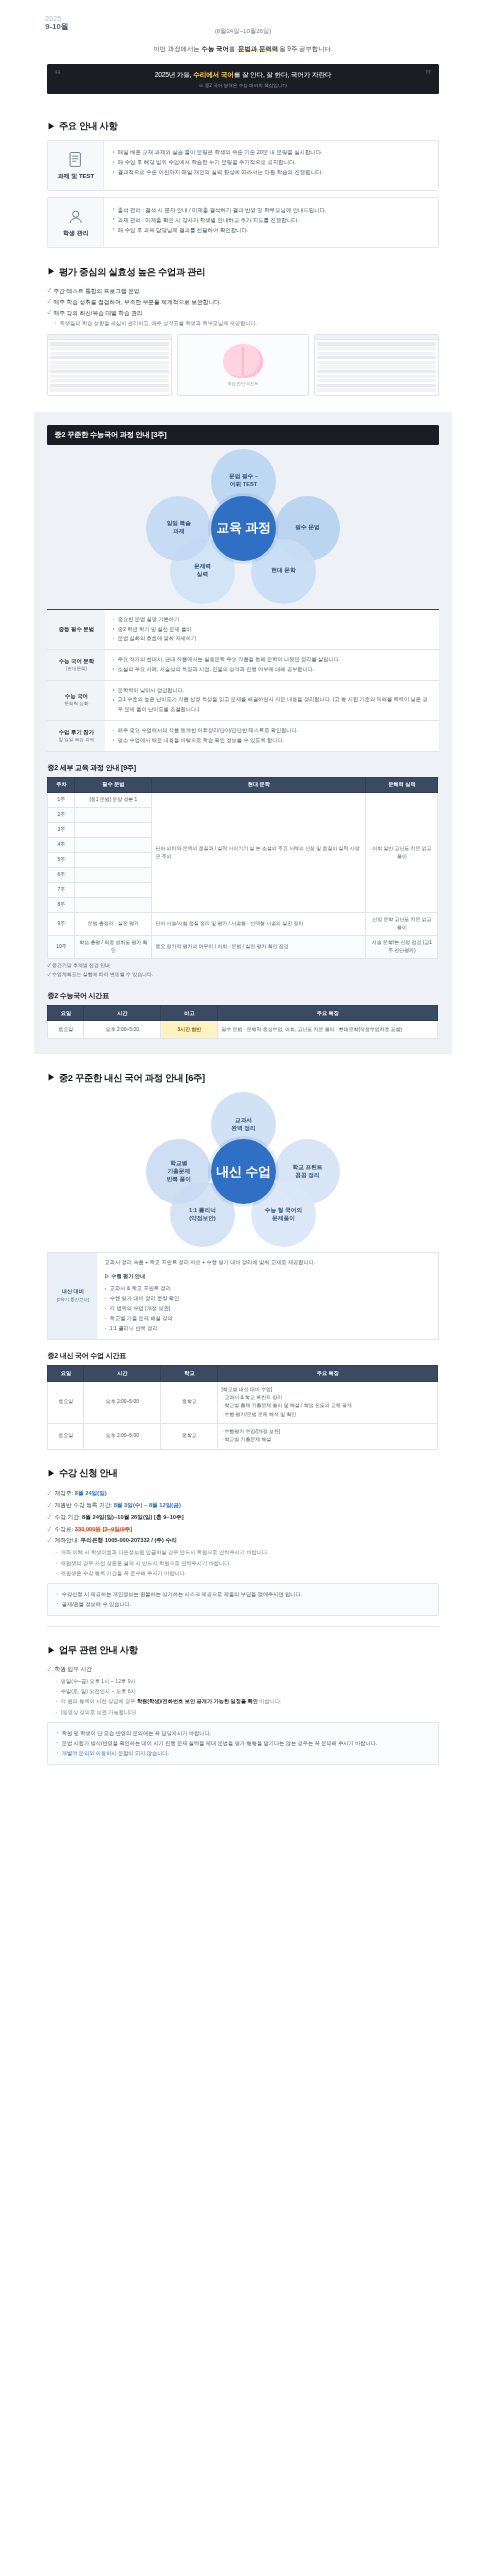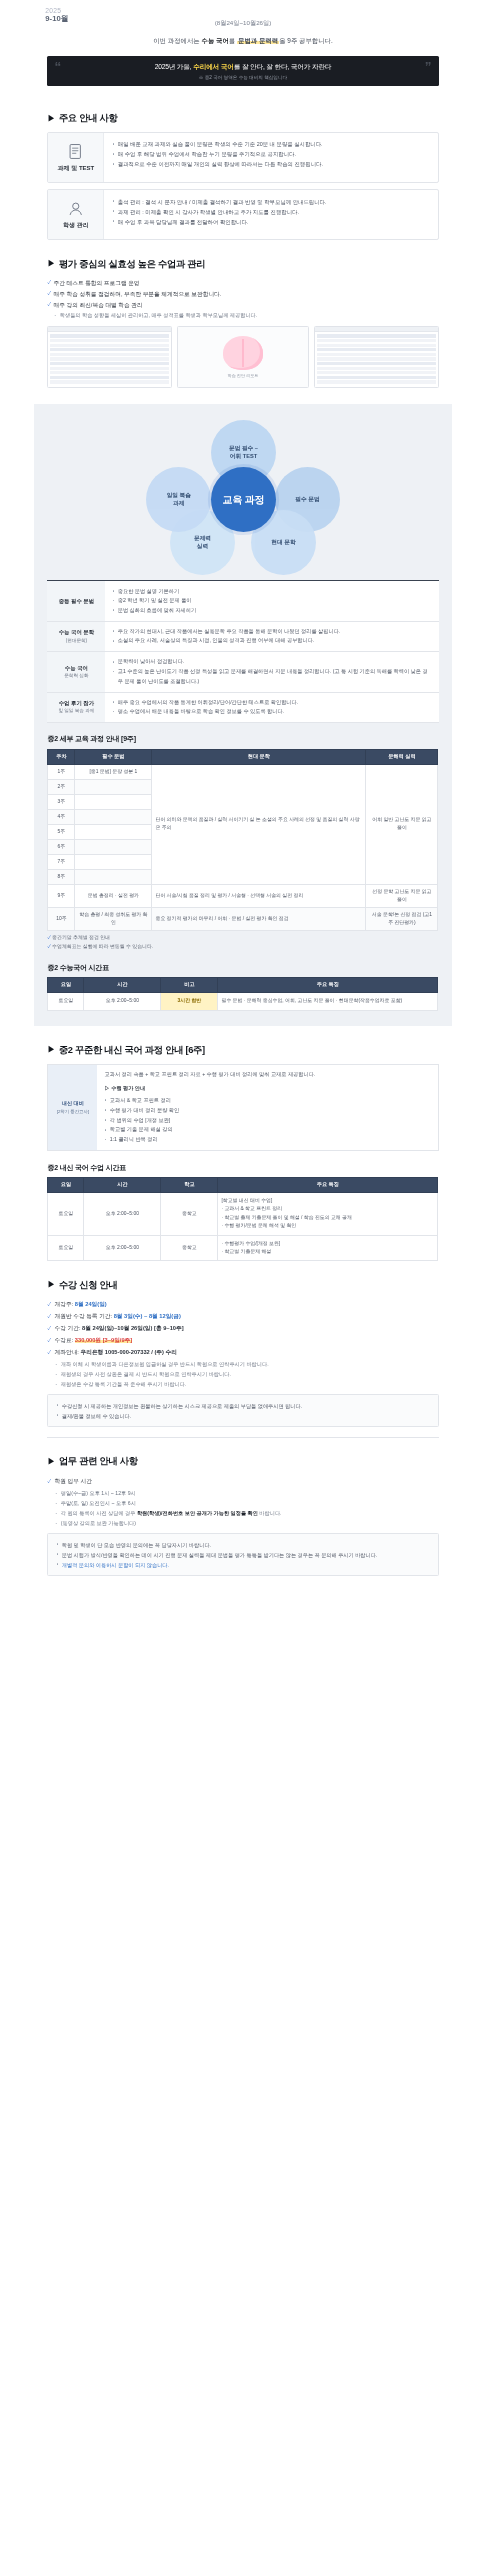--- a/index.html
+++ b/index.html
@@ -3,21 +3,21 @@
 <meta charset="utf-8">
 <style>
   * { box-sizing: border-box; margin:0; padding:0; }
   body {
     width: 486px;
     font-family: "Liberation Sans", sans-serif;
     background: #ffffff;
     color: #222;
     -webkit-font-smoothing: antialiased;
   }
-  .page { width: 418px; margin: 0 auto; }
+  .page { width: 418px; margin: 8px auto; }
 
   
   .hero {
     position: relative;
     background: #ffffff;
     padding: 13.4px 0 8.2px;
     text-align: center;
   }
   .badge-year {
     position: absolute; left: 11.3px; top: 7.2px;
@@ -118,21 +118,21 @@
     opacity:.92;
   }
   .petal.p0 { left:76px; top:0px;   background:#bcd6f2;}
   .petal.p1 { left:140px; top:47px;  background:#b7d2ef;}
   .petal.p2 { left:116px; top:90px; background:#c8def5;}
   .petal.p3 { left:35px;  top:90px; background:#cfe4f7;}
   .petal.p4 { left:11.3px;  top:47px;  background:#c3daf4;}
   .petal-core {
     position:absolute; left:76px; top:47px; width:65px; height:65px; border-radius:50%;
     background:#2f6fc4; color:#fff; display:flex; align-items:center; justify-content:center;
-    font-size:10px; font-weight:bold; letter-spacing:-0.2px; box-shadow:0 0 0 3.1px rgba(47,111,196,.12);
+    font-size:13px; font-weight:bold; letter-spacing:-0.2px; box-shadow:0 0 0 3.1px rgba(47,111,196,.12);
   }
 
   
   .desc-table { margin: 5.2px 13.4px 0; border-top:0.8px solid #394250; background:#fff;}
   .desc-row { display:flex; border-bottom:0.5px solid #e2e5ea; }
   .desc-row .k {
     width:58px; background:#f2f5f8; font-size:5.4px; font-weight:bold; color:#2b313a;
     display:flex; align-items:center; justify-content:center; text-align:center; padding:5.2px 3.1px; line-height:1.5;
   }
   .desc-row .v { flex:1; padding:5.2px 7.2px; font-size:5.2px; color:#4b5260; line-height:1.85;}
@@ -326,20 +326,21 @@
           <div class="row alt"></div>
           <div class="row"></div>
         <div class="row"></div>
           <div class="row alt"></div>
           <div class="row"></div>
       </div>
     </div>
   </div>
 
   <section class="dark">
+    <div class="pill-head">중2 꾸준한 수능국어 과정 안내 [3주]</div>
 
     <div class="petal-wrap">
       <div class="petal p0" style="white-space: pre-line;">문법 필수 –
 어휘 TEST</div>
       <div class="petal p1" style="white-space: pre-line;">필수 문법</div>
       <div class="petal p2" style="white-space: pre-line;">현대 문학</div>
       <div class="petal p3" style="white-space: pre-line;">문제력
 실력</div>
       <div class="petal p4" style="white-space: pre-line;">일일 복습
 과제</div>
@@ -478,20 +479,34 @@
         </tr>
       </tbody>
     </table>
   </section>
 
   <div class="sec-head">
     <span class="tri">▶</span>
     <span>중2 꾸준한 내신 국어 과정 안내 [6주]</span>
   </div>
 
+  <div class="petal-wrap petal-wrap2">
+    <div class="petal p0" style="white-space: pre-line;">교과서
+완벽 정리</div>
+    <div class="petal p1" style="white-space: pre-line;">학교 프린트
+꼼꼼 정리</div>
+    <div class="petal p2" style="white-space: pre-line;">수능 형 국어의
+문제풀이</div>
+    <div class="petal p3" style="white-space: pre-line;">1:1 클리닉
+(약점보안)</div>
+    <div class="petal p4" style="white-space: pre-line;">학교별
+기출문제
+반복 풀이</div>
+    <div class="petal-core">내신 수업</div>
+  </div>
 
   <div class="note-box">
     <div class="lft">
       <span>
         <span>내신 대비</span>
         <span class="sm">[2학기 중간고사]</span>
       </span>
     </div>
     <div class="rgt">
       <div>교과서 정리 속품 + 학교 프린트 정리 자료 + 수행 평가 대비 정리에 맞춰 교재로 제공합니다.</div>

